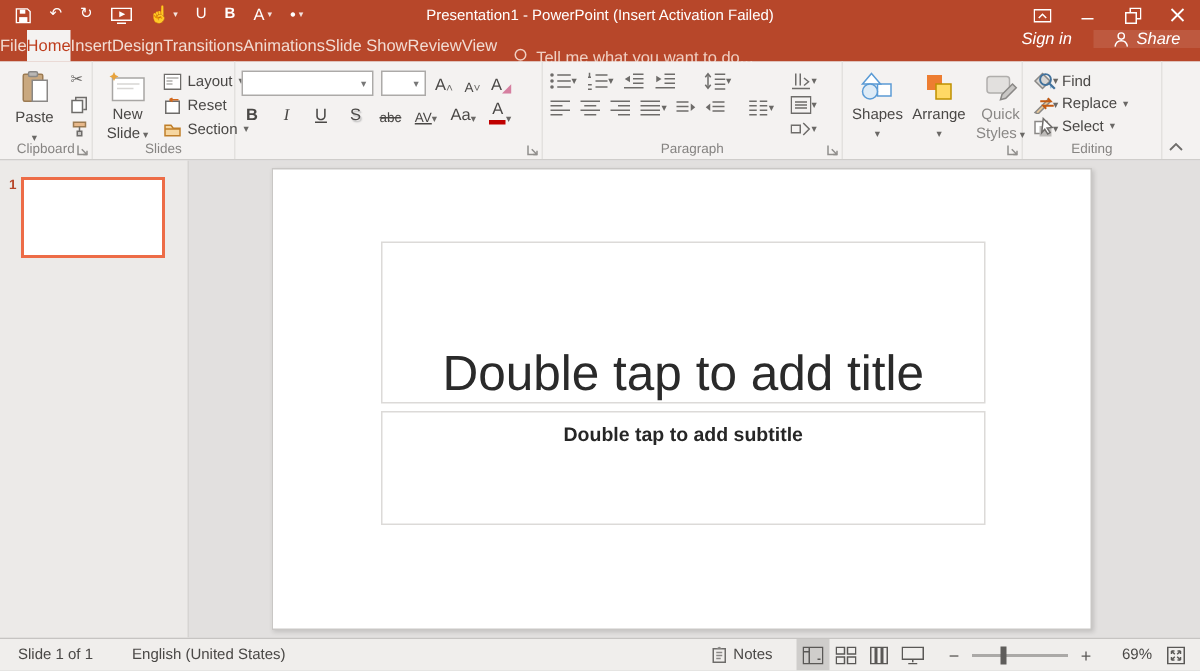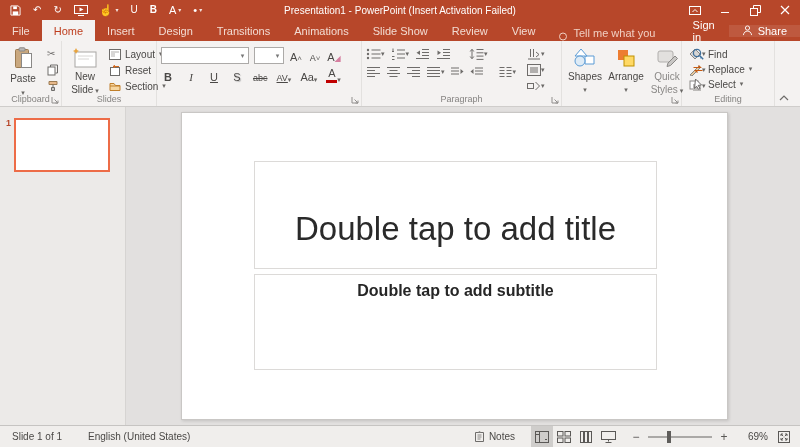--- a/index.html
+++ b/index.html
@@ -12,24 +12,24 @@
   .qat { display:flex; align-items:center; gap:12px; padding-left:10px; z-index:2; }
   .qi { display:flex; align-items:center; gap:2px; font-size:10px; color:#fff; line-height:1; cursor:default; }
   .qi .g { font-size:11px; }
   .qcaret { font-size:6px; opacity:.85; }
   .win-title { position:absolute; left:0; right:0; top:0; height:20px; display:flex; align-items:center; justify-content:center; font-size:10px; color:#fff; pointer-events:none; z-index:1; }
   .winctrl { margin-left:auto; display:flex; height:100%; z-index:2; }
   .winbtn { width:30px; height:100%; display:flex; align-items:center; justify-content:center; color:#fff; }
 
   
   .tabrow { height:21px; background:#B7472A; display:flex; align-items:stretch; color:#F2DCD3; font-size:11px; flex:none; }
-  .tab { padding:0 12px; display:flex; align-items:center; white-space:nowrap; }
+  .tab { padding:0 0; display:flex; align-items:center; white-space:nowrap; }
   .tab.active { background:#F4F2F1; color:#BE3D1D; }
   .tellme { display:flex; align-items:center; gap:5px; padding:0 11px; color:#F0CFC2;margin-top:16px; }
-  .right-tools { margin-left:auto; display:flex; align-items:center; color:#fff; }
+  .right-tools { margin-left:auto; display:flex; align-items:flex-start; color:#fff;font-style:italic; }
   .signin { display:flex; align-items:center; padding:0 14px; }
   .share { display:flex; align-items:center; gap:5px; padding:0 13px; background:rgba(255,255,255,0.10); }
 
   
   .ribbon { height:66px; background:#F4F2F1; border-bottom:1px solid #CFCDCB; display:flex; flex:none; }
   .rgroup { position:relative; border-right:1px solid #E3E1DF; padding:3px 4px 13px 4px; display:flex; gap:3px; flex:none; }
   .glabel { position:absolute; bottom:0; left:0; right:0; height:13px; line-height:12px; text-align:center; font-size:9px; color:#868482;margin-top:36px; }
   .launch { position:absolute; right:2px; bottom:2px; color:#918F8D; line-height:0; }
   .bigbtn { min-width:38px; display:flex; flex-direction:column; align-items:center; padding:3px 2px 0 2px; gap:2px; font-size:10px; color:#4A4846; text-align:center; line-height:11px; }
   .bcaret::after { content:"▾"; font-size:7px; color:#6a6866; }
@@ -57,22 +57,22 @@
   .collapse { position:absolute; right:11px; bottom:5px; color:#6E6C6A; line-height:0; }
 
   
   .workspace { height:318px; display:flex; flex:none; }
   .thumbs { width:126px; background:#ECEAE8; border-right:1px solid #D6D4D2; position:relative; flex:none; }
   .thumb-num { position:absolute; left:6px; top:11px; font-size:9px; font-weight:bold; color:#B7472A; }
   .thumb { position:absolute; left:14px; top:11px; width:96px; height:54px; background:#fff; border:2px solid #ED6C47; }
   .canvas { flex:1; position:relative; background:#E2E0DF; }
   .slide { position:absolute; left:55px; top:5px; width:547px; height:308px; background:#fff; border:1px solid #C9C7C5; box-shadow:1px 1px 3px rgba(0,0,0,0.14); }
   .ph { position:absolute; left:72px; width:403px; border:1px solid #DCDAD8; display:flex; justify-content:center; }
-  .ph-title { top:48px; height:108px; align-items:flex-end; padding-bottom:20px; font-size:33px; color:#2A2A2A; font-weight:300; }
-  .ph-sub { top:161px; height:96px; align-items:flex-start; padding-top:7px; font-size:16px; font-weight:bold; color:#262626; }
+  .ph-title { top:48px; height:108px; align-items:flex-end; padding-bottom:0; font-size:33px; color:#2A2A2A; font-weight:300; }
+  .ph-sub { top:161px; height:76px; align-items:flex-start; padding-top:7px; font-size:13px; font-weight:bold; color:#262626; }
 
   
   .statusbar { height:22px; background:#F0EEEC; border-top:1px solid #C6C4C2; display:flex; align-items:center; font-size:10px; color:#4A4846; padding-left:12px; flex:none; }
   .st-slide { margin-right:26px; }
   .st-right { margin-left:auto; display:flex; align-items:center; height:100%; }
   .st-item { display:flex; align-items:center; gap:4px; padding:0 10px; height:100%; }
   .viewbtns { display:flex; margin-left:6px; height:100%; }
   .vbtn { width:22px; height:100%; display:flex; align-items:center; justify-content:center; color:#5A5856; }
   .vbtn.active { background:#CFCDCB; }
   .zoomctl { display:flex; align-items:center; gap:7px; margin-left:12px; }

